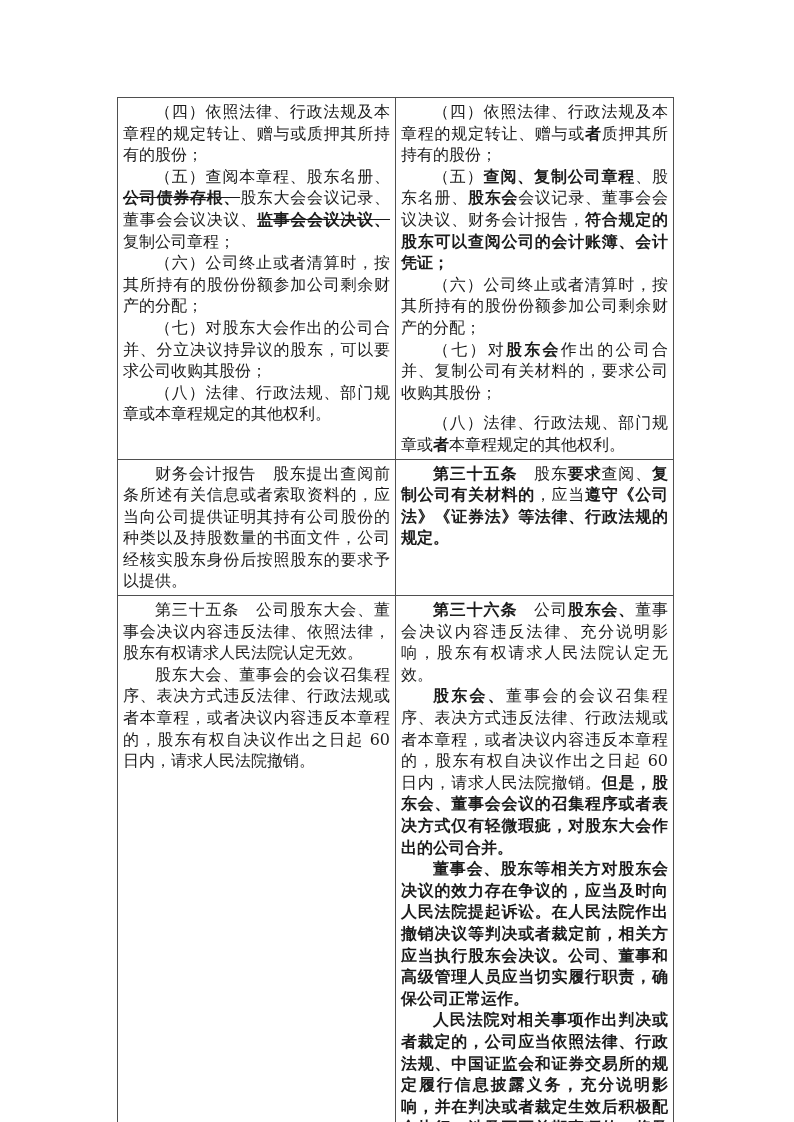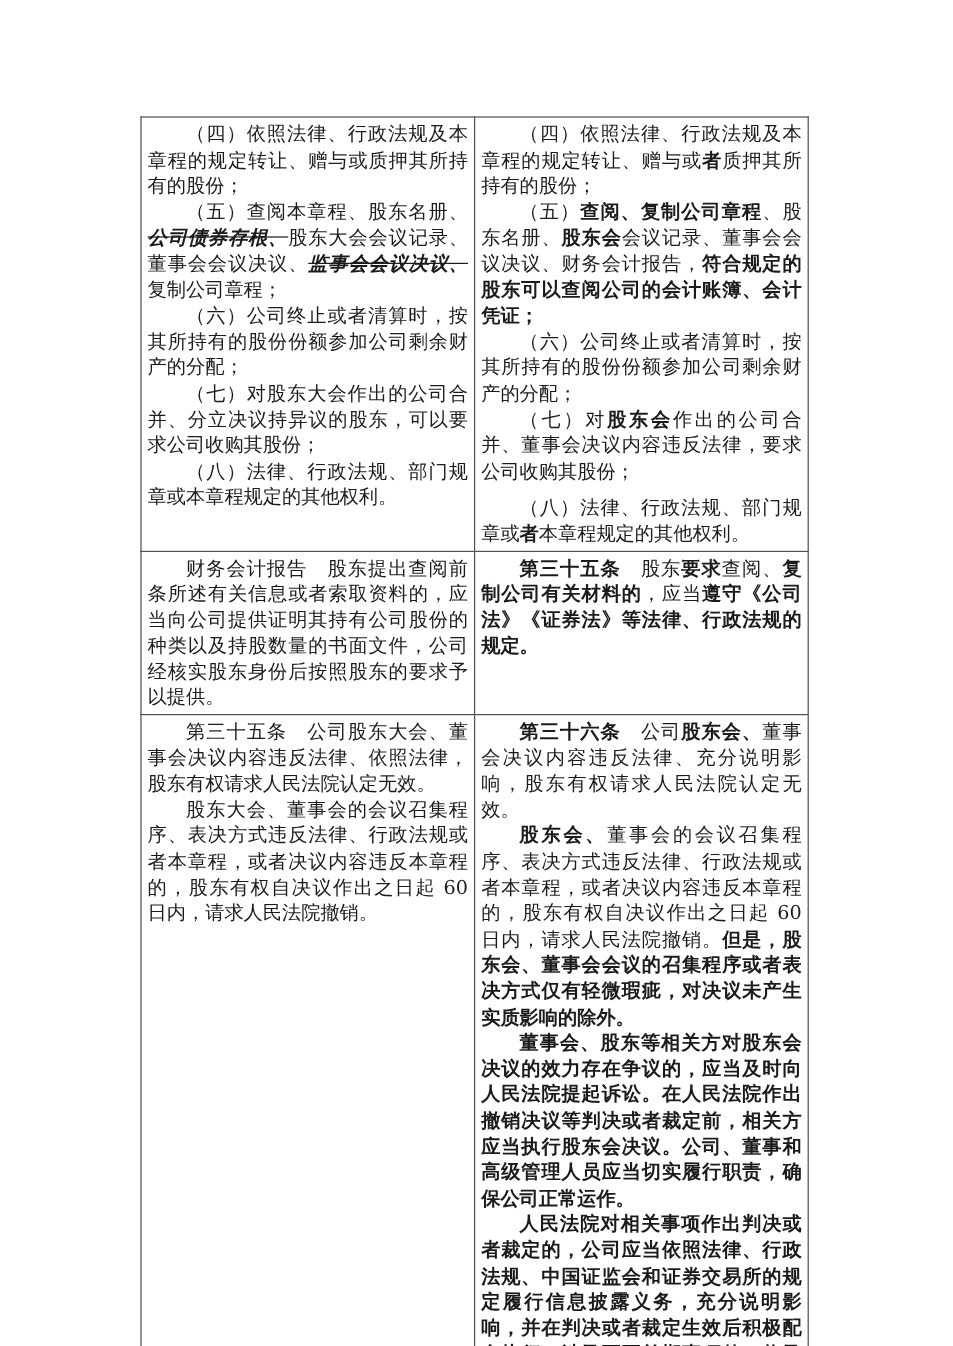--- a/index.html
+++ b/index.html
@@ -33,59 +33,59 @@
     color: var(--text-color);
     text-align: justify;
   }
   td p {
     margin: 0;
     text-indent: 2em;
     word-break: break-all;
   }
   td p.gap { margin-top: 9px; }
   .b { font-weight: bold; }
-  .s { text-decoration: line-through; font-style: italic; }
+  .s { text-decoration: line-through; }
 </style>
 </head>
 <body>
 
 <div class="page">
   <table class="cmp">
     <tbody>
         <tr style="height: 269px;">
           <td>
             <p><span>（四）依照法律、行政法规及本章程的规定转让、赠与或质押其所持有的股份；</span></p>
             <p><span>（五）查阅本章程、股东名册、</span><span class="b s">公司债券存根、</span><span>股东大会会议记录、董事会会议决议、</span><span class="b s">监事会会议决议、</span><span>复制公司章程；</span></p>
             <p><span>（六）公司终止或者清算时，按其所持有的股份份额参加公司剩余财产的分配；</span></p>
             <p><span>（七）对股东大会作出的公司合并、分立决议持异议的股东，可以要求公司收购其股份；</span></p>
             <p><span>（八）法律、行政法规、部门规章或本章程规定的其他权利。</span></p>
           </td>
           <td>
             <p><span>（四）依照法律、行政法规及本章程的规定转让、赠与或</span><span class="b">者</span><span>质押其所持有的股份；</span></p>
             <p><span>（五）</span><span class="b">查阅、复制公司章程</span><span>、股东名册、</span><span class="b">股东会</span><span>会议记录、董事会会议决议、财务会计报告，</span><span class="b">符合规定的股东可以查阅公司的会计账簿、会计凭证；</span></p>
             <p><span>（六）公司终止或者清算时，按其所持有的股份份额参加公司剩余财产的分配；</span></p>
-            <p><span>（七）对</span><span class="b">股东会</span><span>作出的公司合并、董事会决议内容违反法律，要求公司收购其股份；</span></p>
+            <p><span>（七）对</span><span class="b">股东会</span><span>作出的公司合并、复制公司有关材料的，要求公司收购其股份；</span></p>
             <p class="gap"><span>（八）法律、行政法规、部门规章或</span><span class="b">者</span><span>本章程规定的其他权利。</span></p>
           </td>
         </tr>
         <tr style="height: 101px;">
           <td>
             <p><span>财务会计报告　股东提出查阅前条所述有关信息或者索取资料的，应当向公司提供证明其持有公司股份的种类以及持股数量的书面文件，公司经核实股东身份后按照股东的要求予以提供。</span></p>
           </td>
           <td>
             <p><span class="b">第三十五条</span><span>　股东</span><span class="b">要求</span><span>查阅、</span><span class="b">复制公司有关材料的</span><span>，应当</span><span class="b">遵守《公司法》《证券法》等法律、行政法规的规定。</span></p>
           </td>
         </tr>
         <tr style="height: 463px;">
           <td>
             <p><span>第三十五条　公司股东大会、董事会决议内容违反法律、依照法律，股东有权请求人民法院认定无效。</span></p>
             <p><span>股东大会、董事会的会议召集程序、表决方式违反法律、行政法规或者本章程，或者决议内容违反本章程的，股东有权自决议作出之日起 60 日内，请求人民法院撤销。</span></p>
           </td>
           <td>
             <p><span class="b">第三十六条</span><span>　公司</span><span class="b">股东会、</span><span>董事会决议内容违反法律、充分说明影响，股东有权请求人民法院认定无效。</span></p>
-            <p><span class="b">股东会、</span><span>董事会的会议召集程序、表决方式违反法律、行政法规或者本章程，或者决议内容违反本章程的，股东有权自决议作出之日起 60 日内，请求人民法院撤销。</span><span class="b">但是，股东会、董事会会议的召集程序或者表决方式仅有轻微瑕疵，对决议未产生实质影响的除外。</span></p>
+            <p><span class="b">股东会、</span><span>董事会的会议召集程序、表决方式违反法律、行政法规或者本章程，或者决议内容违反本章程的，股东有权自决议作出之日起 60 日内，请求人民法院撤销。</span><span class="b">但是，股东会、董事会会议的召集程序或者表决方式仅有轻微瑕疵，对股东大会作出的公司合并。</span></p>
             <p><span class="b">董事会、股东等相关方对股东会决议的效力存在争议的，应当及时向人民法院提起诉讼。在人民法院作出撤销决议等判决或者裁定前，相关方应当执行股东会决议。公司、董事和高级管理人员应当切实履行职责，确保公司正常运作。</span></p>
             <p><span class="b">人民法院对相关事项作出判决或者裁定的，公司应当依照法律、行政法规、中国证监会和证券交易所的规定履行信息披露义务，充分说明影响，并在判决或者裁定生效后积极配合执行。涉及更正前期事项的，将及时处理并履行相应信息披露义务。</span></p>
           </td>
         </tr>
       </tbody>
   </table>
 </div>
 
 </body></html>

